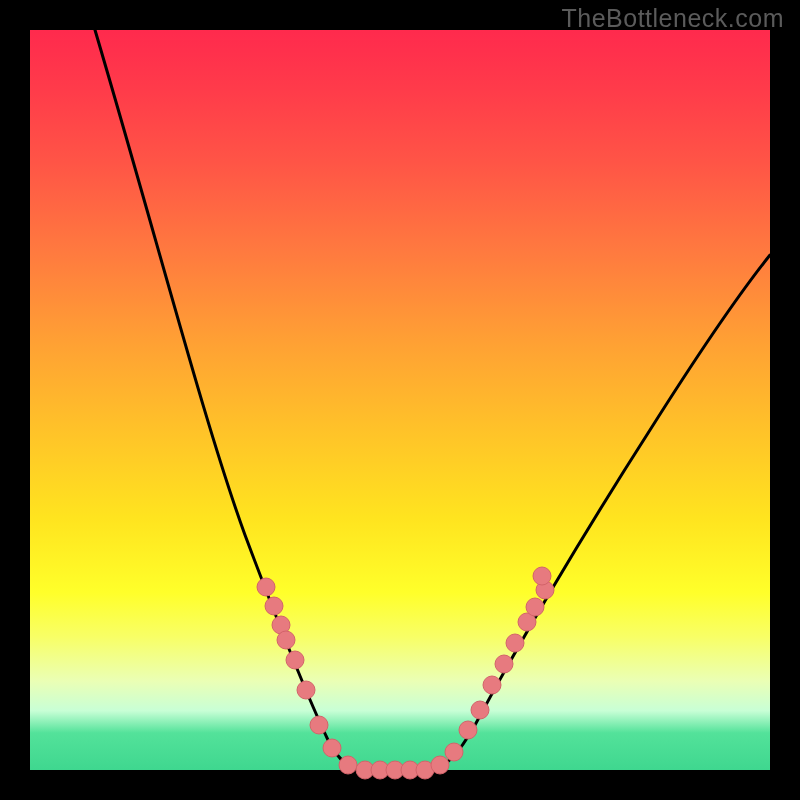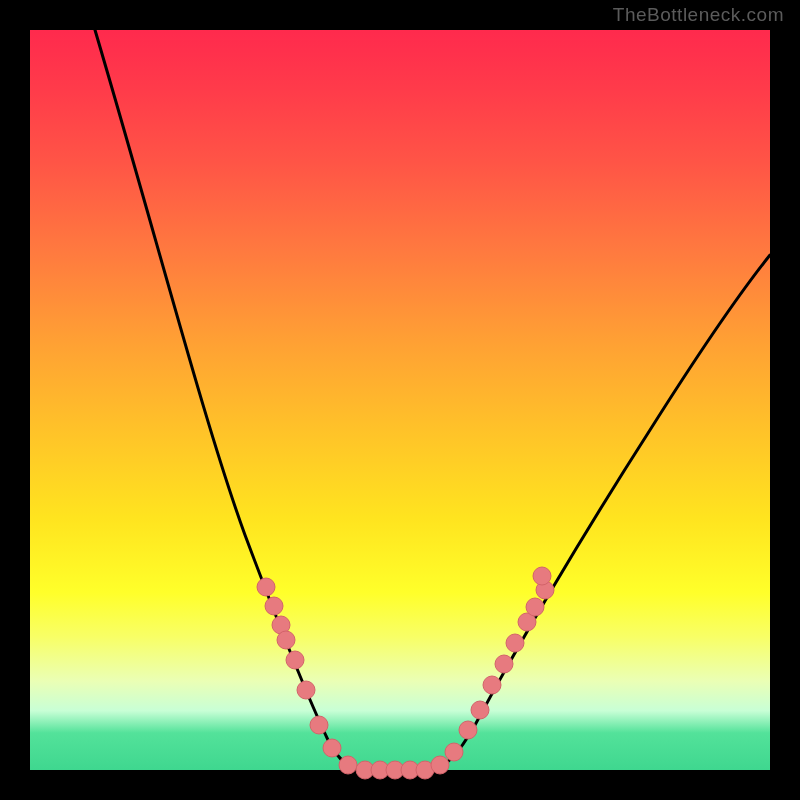--- a/index.html
+++ b/index.html
@@ -40,21 +40,21 @@
       #c8ffd6 92%,
       #53e29a 95%,
       #3fd78f 100%
     );
   }
   .watermark {
     position: absolute;
     top: 4px;
     right: 16px;
     color: #5b5b5b;
-    font-size: 19px;
+    font-size: 25px;
     font-weight: 500;
     letter-spacing: 0.5px;
   }
   svg.curve {
     position: absolute;
     left: 0;
     top: 0;
     width: 740px;
     height: 740px;
     overflow: visible;

